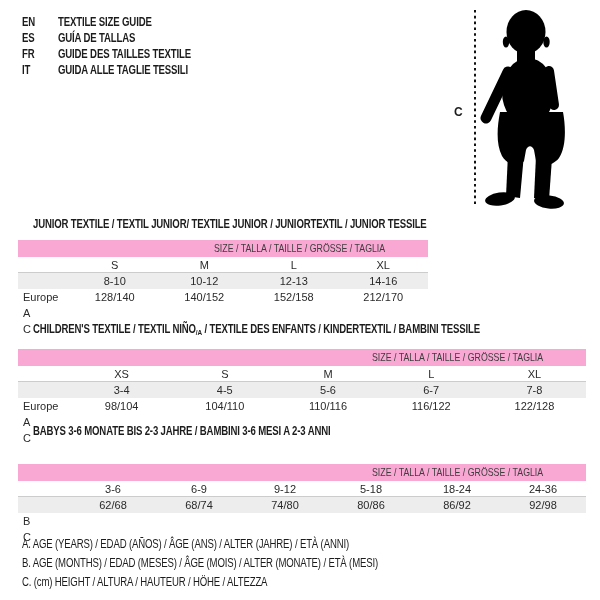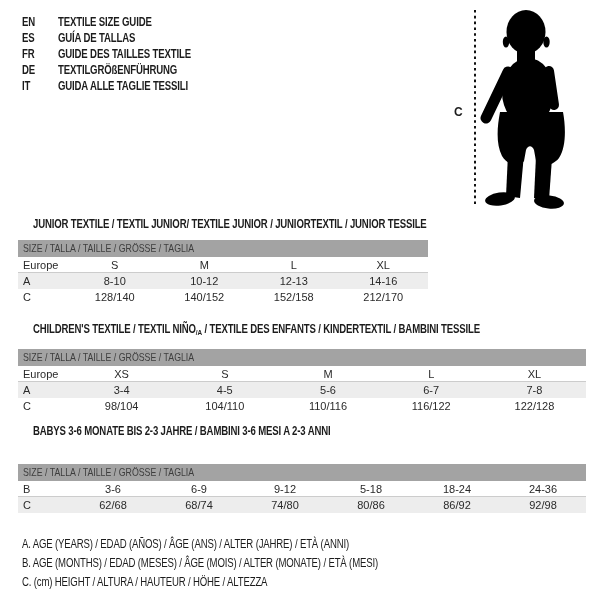--- a/index.html
+++ b/index.html
@@ -15,41 +15,40 @@
   
   #figure{left:450px;top:6px;width:140px;height:206px;}
   .height-label{position:absolute;left:4px;top:99px;font-size:12px;font-weight:700;}
 
   
   .tbl-title{font-size:12px;font-weight:700;line-height:16px;letter-spacing:-.2px;margin-left:11px;}
   .sub{font-size:8px;vertical-align:-2px;}
 
   
   .tbl{position:absolute;}
-  .size-bar{height:17px;line-height:17px;background:#a3a3a3;padding-left:5px;
-            font-size:11px;color:#3d3d3d;box-sizing:border-box;}
+  .size-bar{height:17px;line-height:17px;background:#f9a8d4;padding-left:5px;
+            font-size:11px;color:#3d3d3d;box-sizing:border-box;text-align:right;}
   .trow{display:flex;height:16px;line-height:16px;font-size:11px;color:#2a2a2a;box-sizing:border-box;}
-  .trow .rlabel{width:52px;padding-left:5px;box-sizing:border-box;text-align:left;}
+  .trow .rlabel{width:52px;padding-left:5px;box-sizing:border-box;text-align:left;margin-top:32px;}
   .trow .cell{flex:1;text-align:center;}
   .rule{border-bottom:1px solid #cccccc;}
   .alt{background:#ededed;}
 
   
   .legend-line{height:19px;line-height:19px;font-size:12px;font-weight:400;letter-spacing:-.2px;}
 </style>
 </head>
 <body>
 
 <div id="page">
 
   <div class="abs" style="left:22px;top:14px;">
     <div class="lang-row"><span class="cond"><span class="lang-code">EN</span><span>TEXTILE SIZE GUIDE</span></span></div>
     <div class="lang-row"><span class="cond"><span class="lang-code">ES</span><span>GUÍA DE TALLAS</span></span></div>
     <div class="lang-row"><span class="cond"><span class="lang-code">FR</span><span>GUIDE DES TAILLES TEXTILE</span></span></div>
-    <div class="lang-row"><span class="cond"><span class="lang-code">DE</span><span>TEXTILGRÖßENFÜHRUNG</span></span></div>
     <div class="lang-row"><span class="cond"><span class="lang-code">IT</span><span>GUIDA ALLE TAGLIE TESSILI</span></span></div>
   </div>
 
   <div id="figure" class="abs">
     <span class="height-label">C</span>
     <svg width="140" height="206" viewBox="0 0 140 206" aria-hidden="true">
       <line x1="25" y1="4" x2="25" y2="200" stroke="#111" stroke-width="2" stroke-dasharray="2.6 3.2"></line>
       <g fill="#000">
         <ellipse cx="76" cy="26" rx="19.5" ry="22"></ellipse>
         <ellipse cx="56" cy="36" rx="3.2" ry="5.5"></ellipse>

